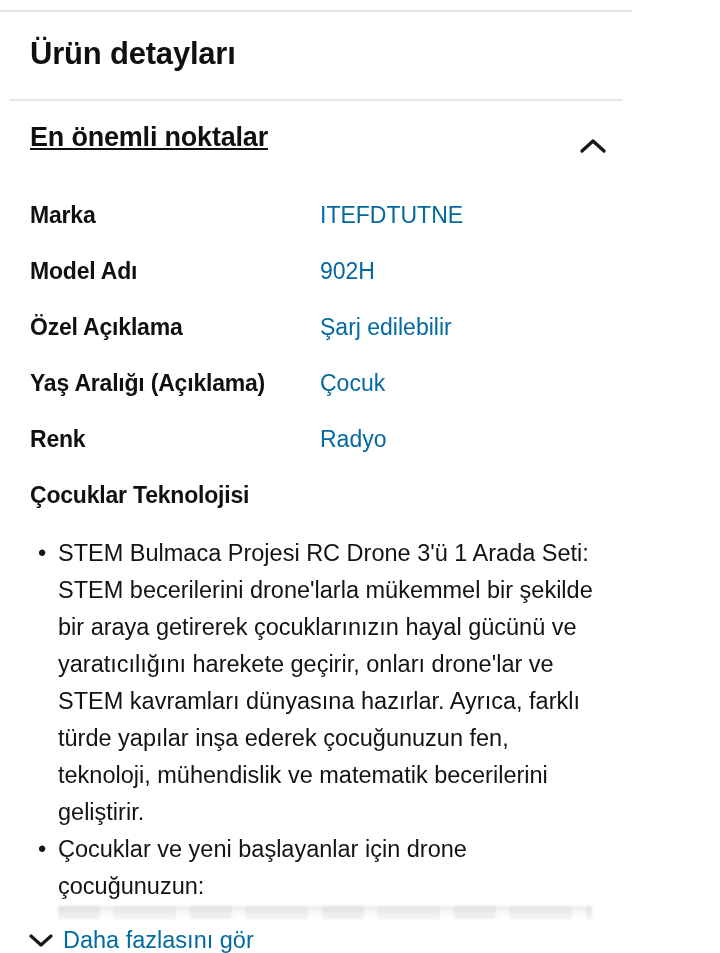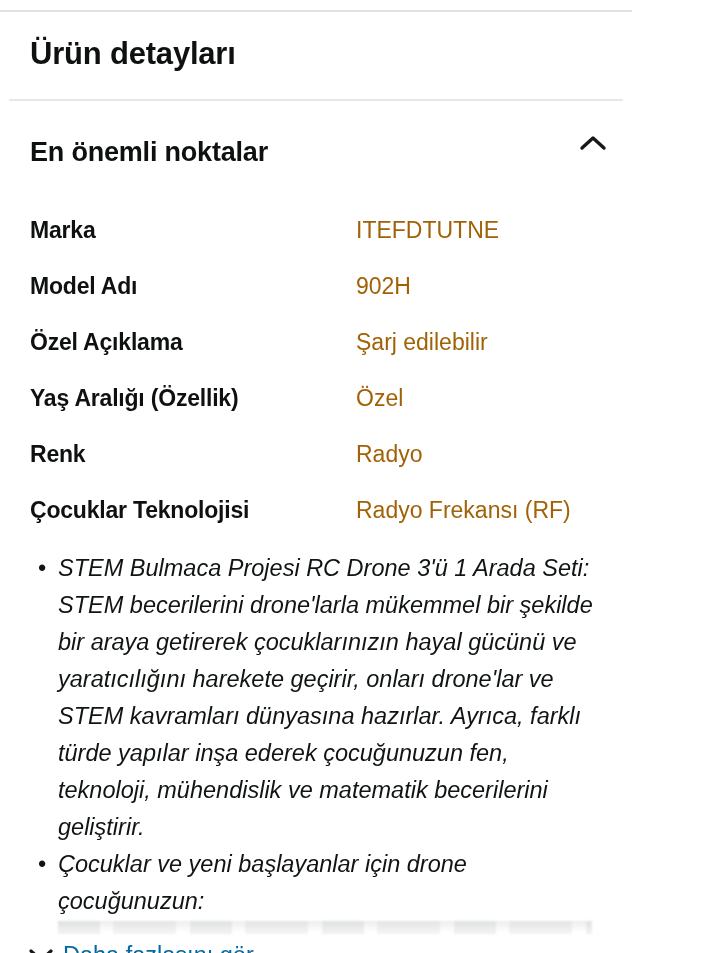--- a/index.html
+++ b/index.html
@@ -29,77 +29,76 @@
     letter-spacing: -0.2px;
   }
   .title-divider {
     height: 2px;
     background: #e7e9e9;
     margin: 25px 9px 0 9px;
   }
   .section-header {
     display: flex;
     justify-content: space-between;
-    align-items: flex-start;
-    margin: 33px 25px 0 30px;
+    align-items: flex-end;
+    margin: 18px 25px 0 30px;
     cursor: pointer;
+    text-decoration: underline;
   }
   .section-title {
     font-size: 27px;
     line-height: 36px;
     font-weight: bold;
     letter-spacing: -0.2px;
   }
   .chevron {
     display: inline-flex;
     align-items: center;
     justify-content: center;
   }
   .spec-table {
     margin: 44px 30px 0 30px;
   }
   .spec-row {
     display: flex;
     align-items: flex-start;
     margin-bottom: 24px;
-    gap: 36px;
   }
   .spec-label {
     flex: 0 0 250px;
     width: 250px;
     font-weight: bold;
     font-size: 23px;
     line-height: 32px;
     letter-spacing: -0.2px;
   }
   .spec-value {
     margin-left: 40px;
     font-size: 23px;
     line-height: 32px;
-    color: #a16207;
+    color: #0369a1;
   }
   .bullet-list {
     margin: 8px 28px 0 38px;
   }
   .bullet-item {
     display: flex;
     font-size: 23.5px;
     line-height: 37px;
     color: #111414;
   }
   .bullet-marker {
     flex: 0 0 20px;
     width: 20px;
     font-size: 23.5px;
     line-height: 37px;
     color: #111414;
   }
   .bullet-text {
     flex: 1;
-    font-style: italic;
   }
   .truncated-fade {
     height: 13px;
     margin: 1px 40px 0 58px;
     background:
       linear-gradient(180deg, rgba(90,100,110,0.22) 0%, rgba(255,255,255,0) 85%),
       repeating-linear-gradient(90deg,
         rgba(110,120,130,0.20) 0px, rgba(110,120,130,0.20) 42px,
         rgba(255,255,255,0) 42px, rgba(255,255,255,0) 55px,
         rgba(110,120,130,0.16) 55px, rgba(110,120,130,0.16) 118px,
@@ -152,30 +151,29 @@
     </div>
     <div class="spec-row">
       <div class="spec-label">Model Adı</div>
       <div class="spec-value">902H</div>
     </div>
     <div class="spec-row">
       <div class="spec-label">Özel Açıklama</div>
       <div class="spec-value">Şarj edilebilir</div>
     </div>
     <div class="spec-row">
-      <div class="spec-label">Yaş Aralığı (Özellik)</div>
-      <div class="spec-value">Özel</div>
+      <div class="spec-label">Yaş Aralığı (Açıklama)</div>
+      <div class="spec-value">Çocuk</div>
     </div>
     <div class="spec-row">
       <div class="spec-label">Renk</div>
       <div class="spec-value">Radyo</div>
     </div>
     <div class="spec-row">
       <div class="spec-label">Çocuklar Teknolojisi</div>
-      <div class="spec-value">Radyo Frekansı (RF)</div>
     </div>
   </div>
 
   <div class="bullet-list">
     <div class="bullet-item">
       <span class="bullet-marker">•</span>
       <span class="bullet-text">STEM Bulmaca Projesi RC Drone 3'ü 1 Arada Seti: STEM becerilerini drone'larla mükemmel bir şekilde bir araya getirerek çocuklarınızın hayal gücünü ve yaratıcılığını harekete geçirir, onları drone'lar ve STEM kavramları dünyasına hazırlar. Ayrıca, farklı türde yapılar inşa ederek çocuğunuzun fen, teknoloji, mühendislik ve matematik becerilerini geliştirir.</span>
     </div>
     <div class="bullet-item">
       <span class="bullet-marker">•</span>

